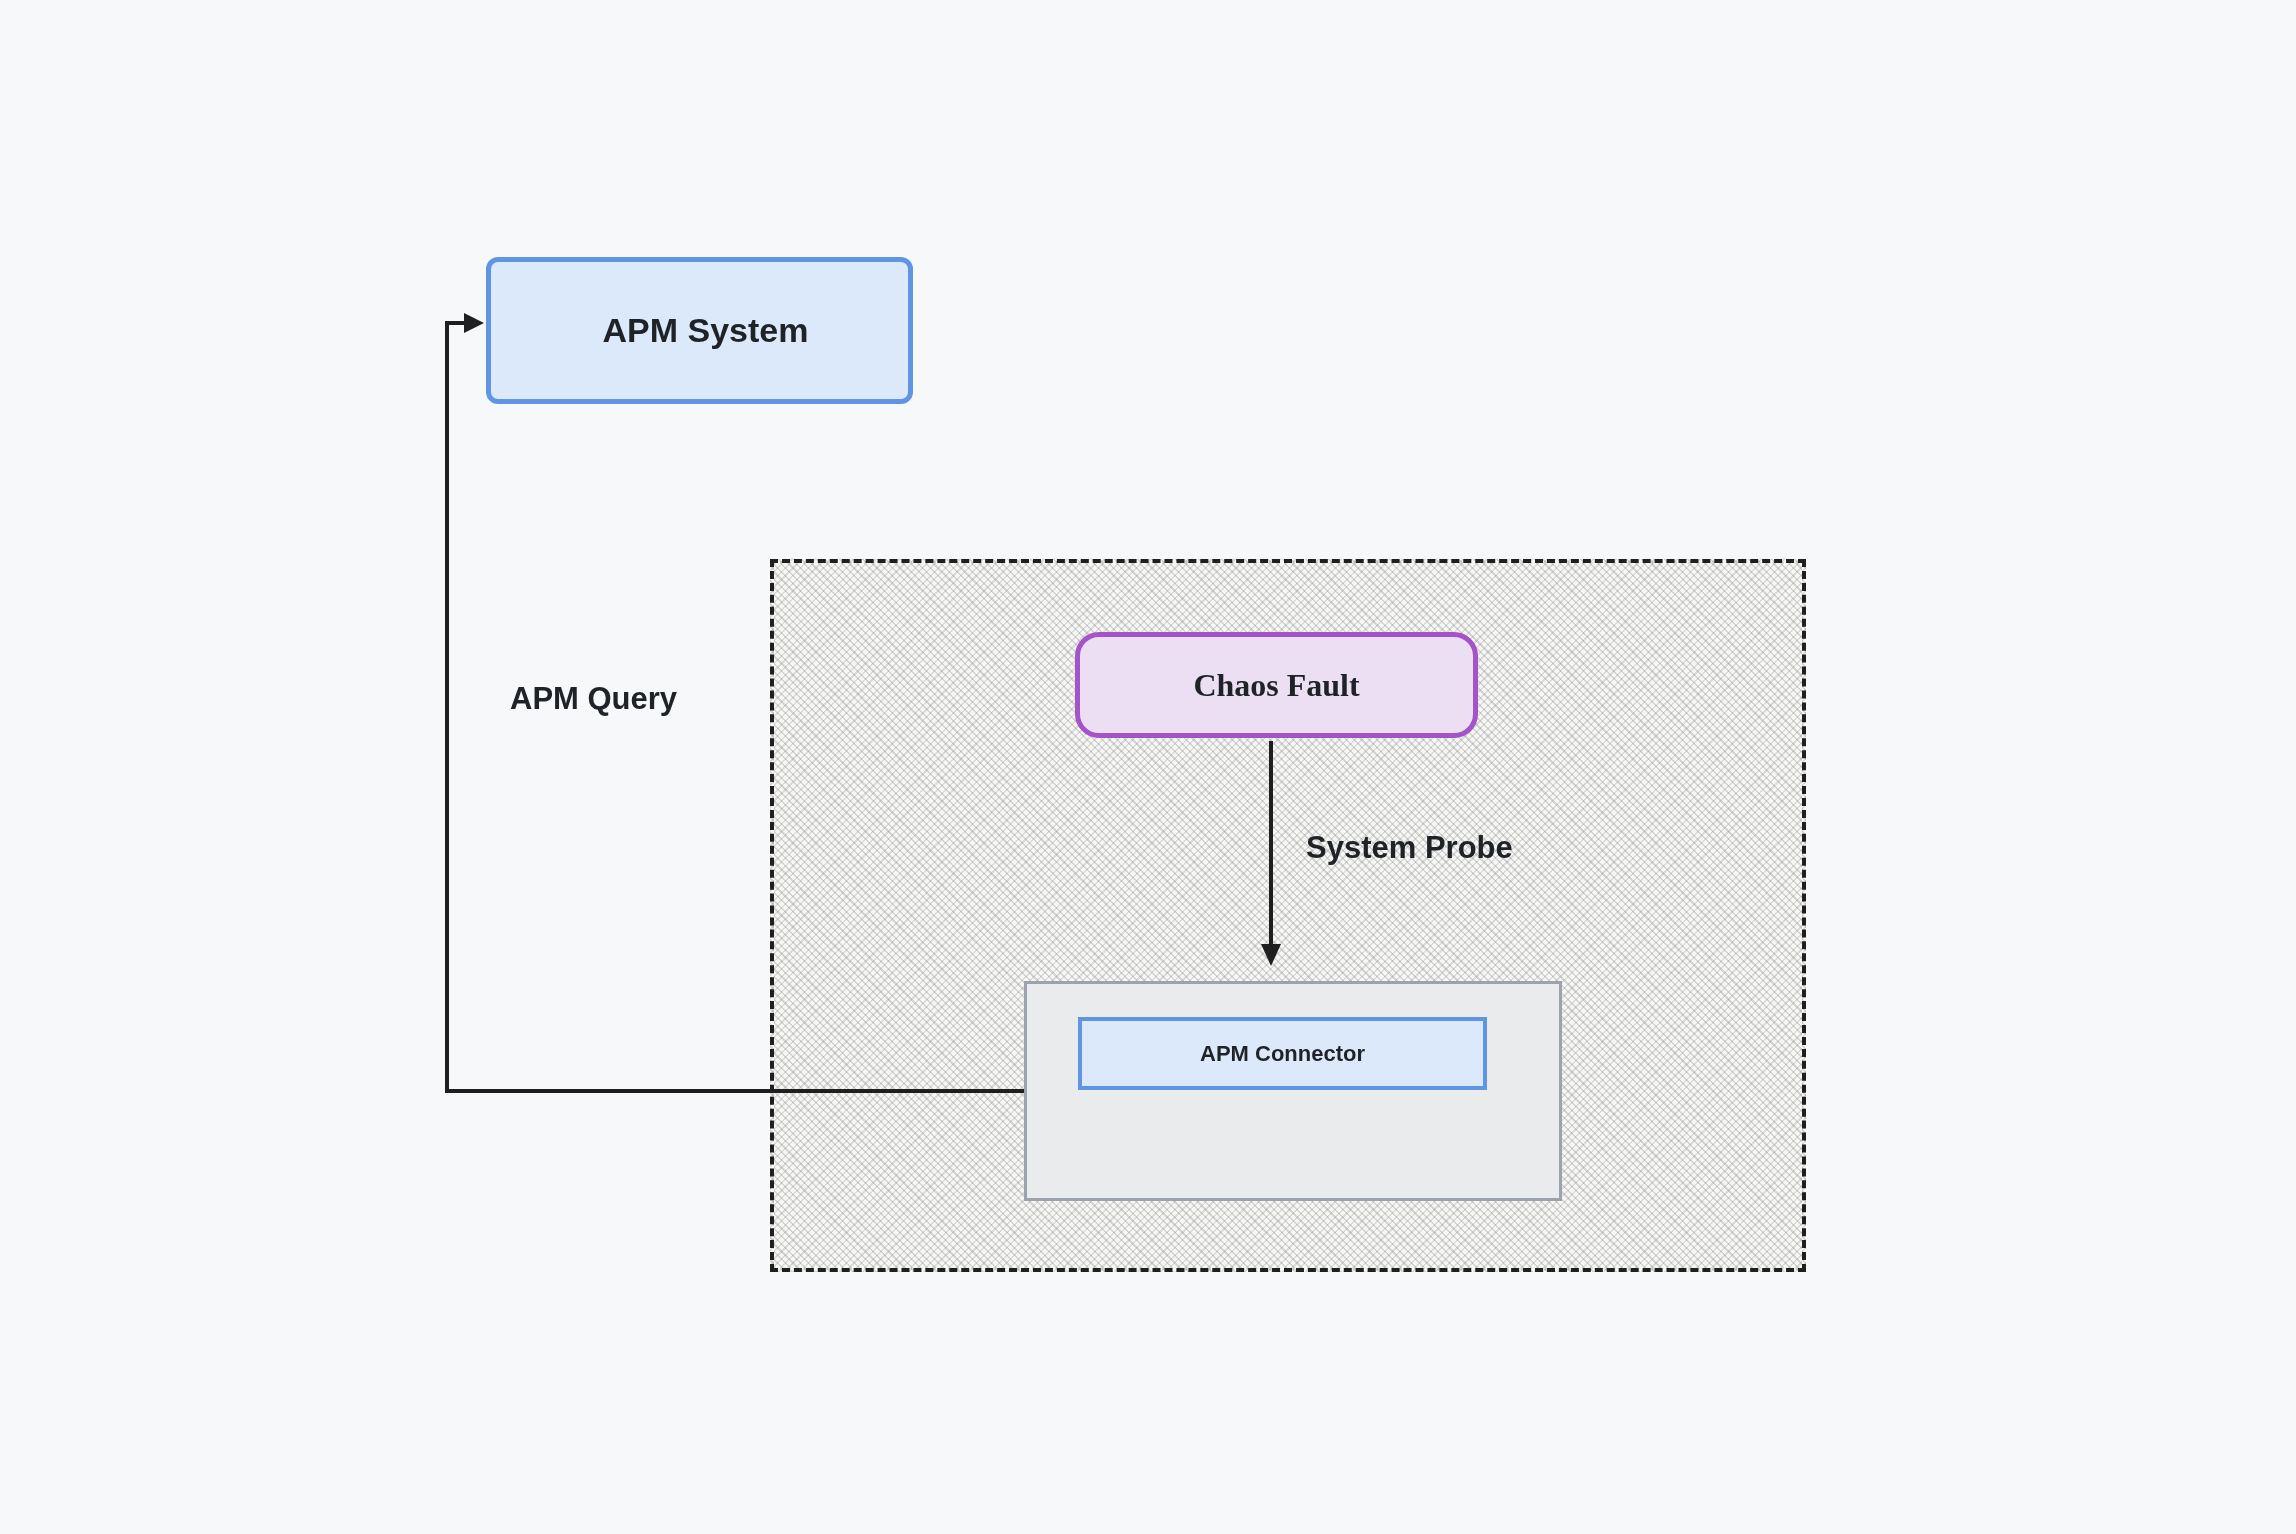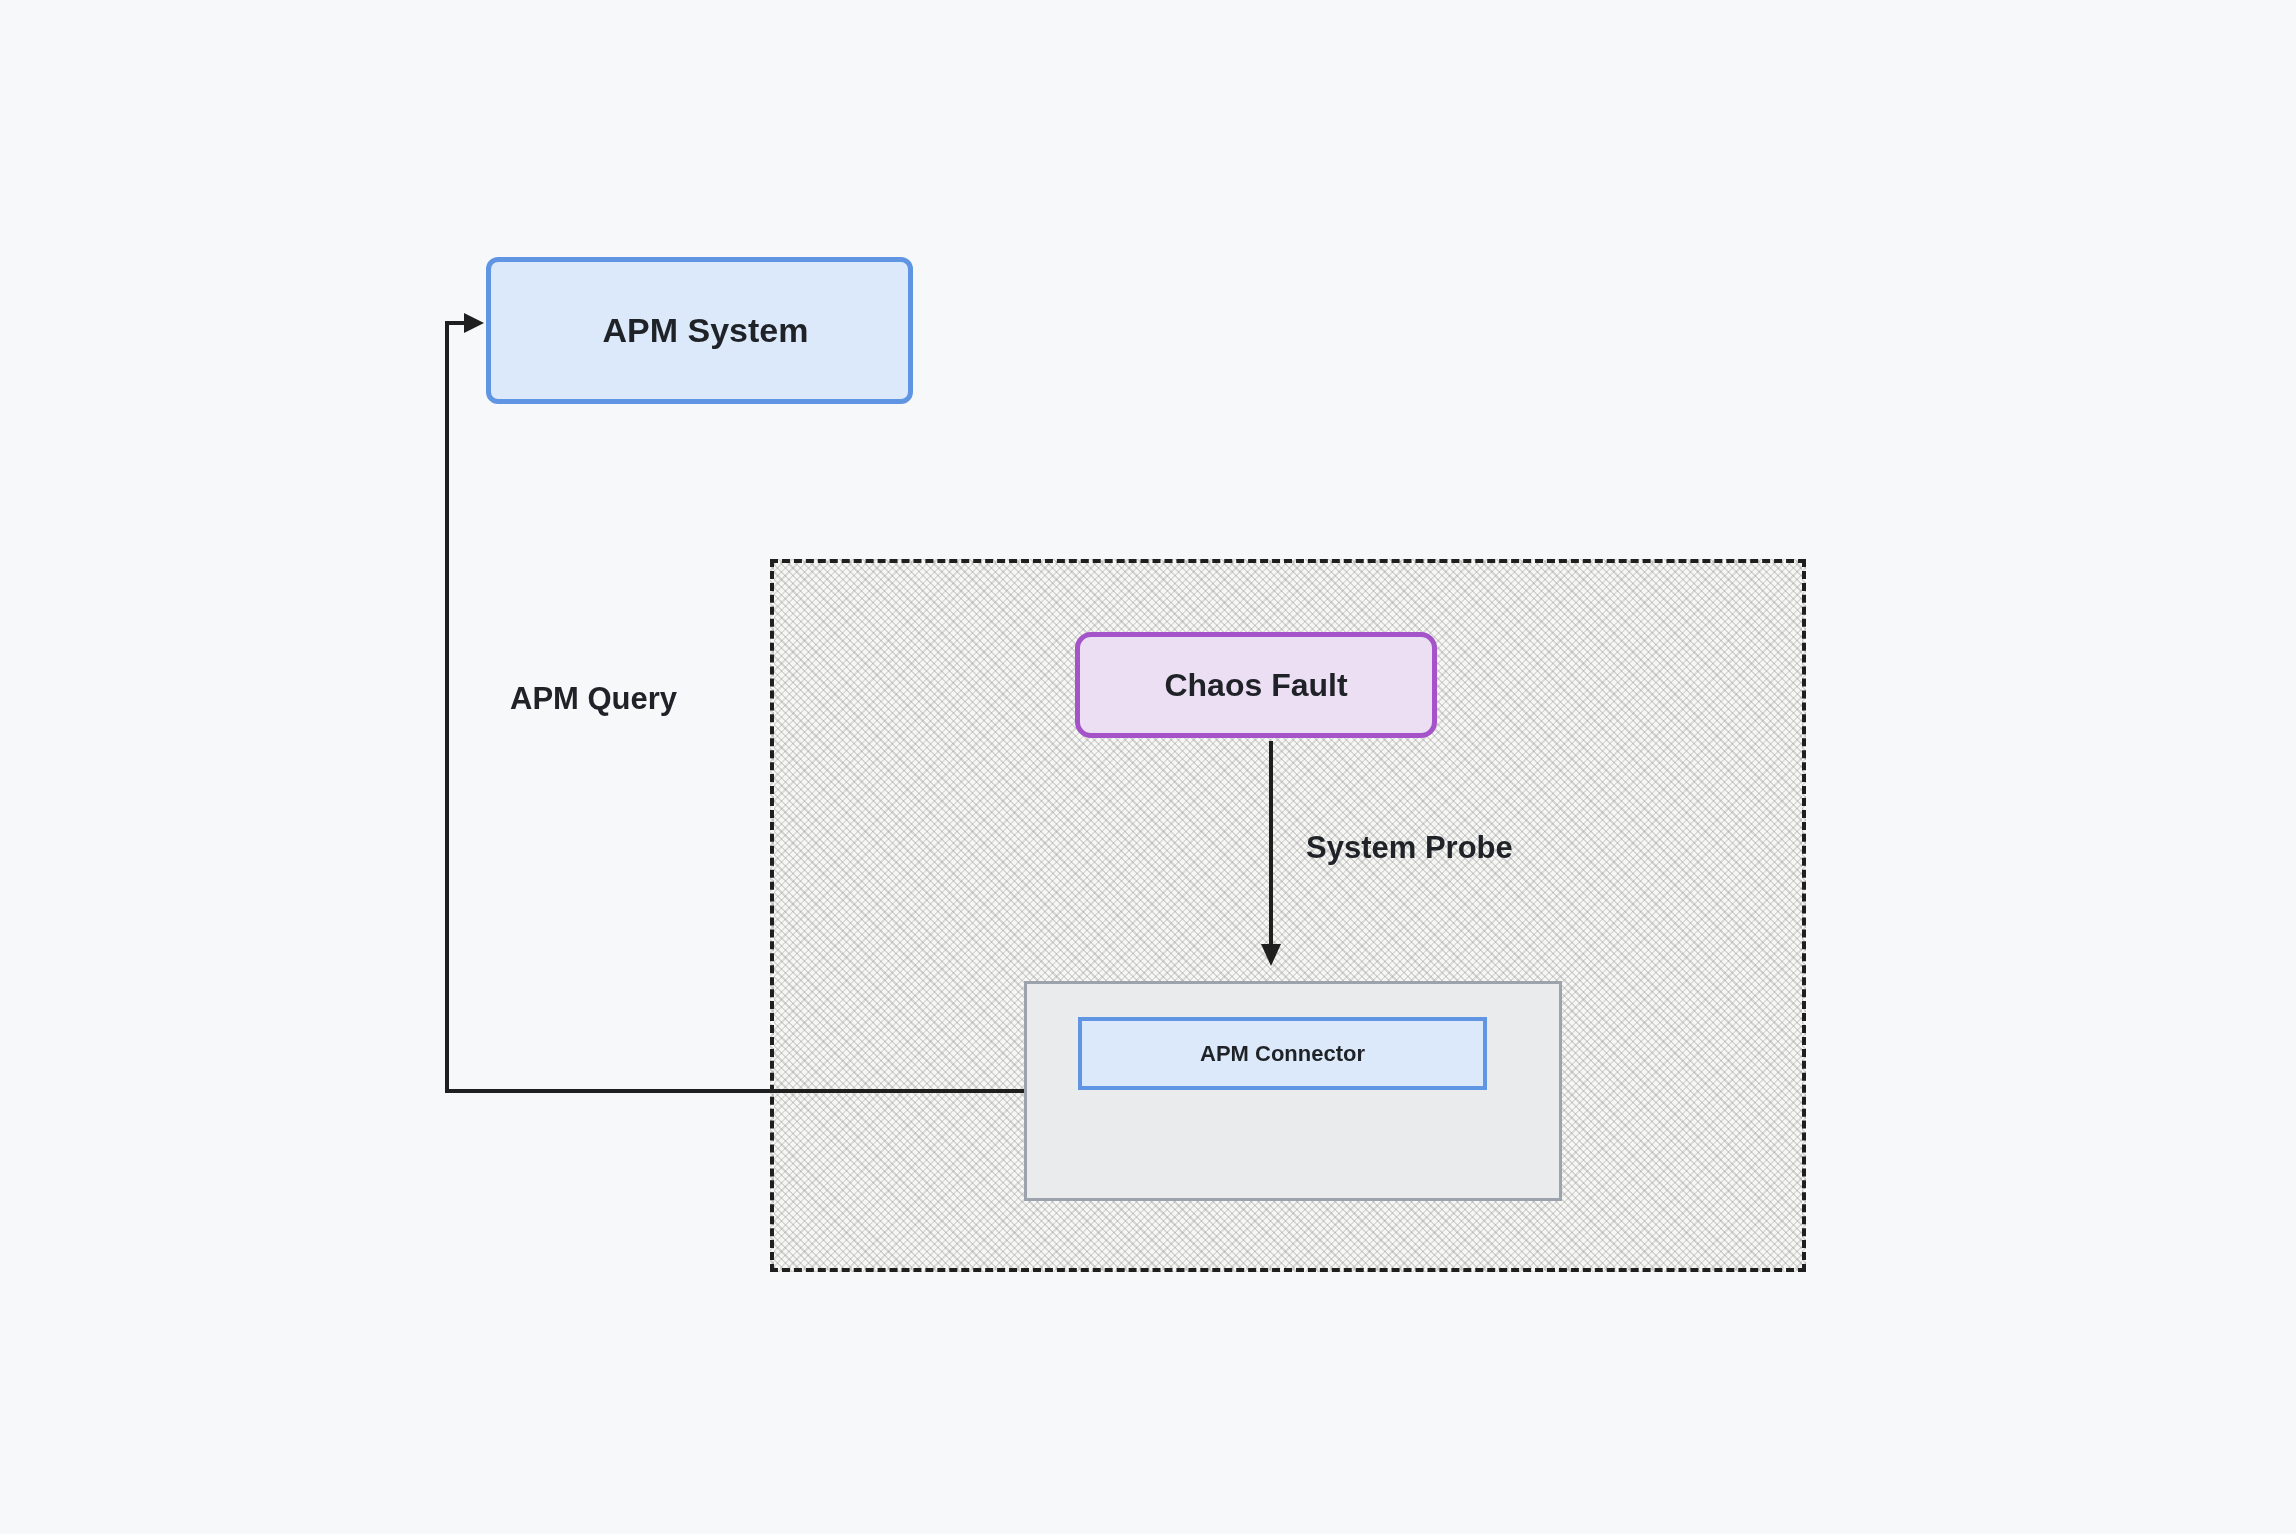--- a/index.html
+++ b/index.html
@@ -72,25 +72,26 @@
     position: absolute;
     left: 770px; top: 559px; width: 1036px; height: 713px;
     border: 4px dashed var(--line);
     background-color: var(--hatch-base);
     background-image:
       repeating-linear-gradient(45deg,  rgba(125,125,125,0.28) 0 1.6px, transparent 1.6px 5.4px),
       repeating-linear-gradient(135deg, rgba(125,125,125,0.22) 0 1.6px, transparent 1.6px 5.4px);
   }
 
   .node-chaos-fault {
-    left: 1075px; top: 632px; width: 362px; height: 106px;
+    left: 1075px; top: 632px; width: 403px; height: 106px;
     background: var(--purple-fill);
     border: 5px solid var(--purple-border);
-    border-radius: 16px;
+    border-radius: 24px;
     font-size: 32px;
+    font-family: Liberation Serif, serif;
   }
 
   .node-apm-probe {
     left: 1024px; top: 981px; width: 538px; height: 220px;
     background: var(--grey-fill);
     border: 3px solid var(--grey-border);
     display: block;
   }
 
   .node-apm-connector {

